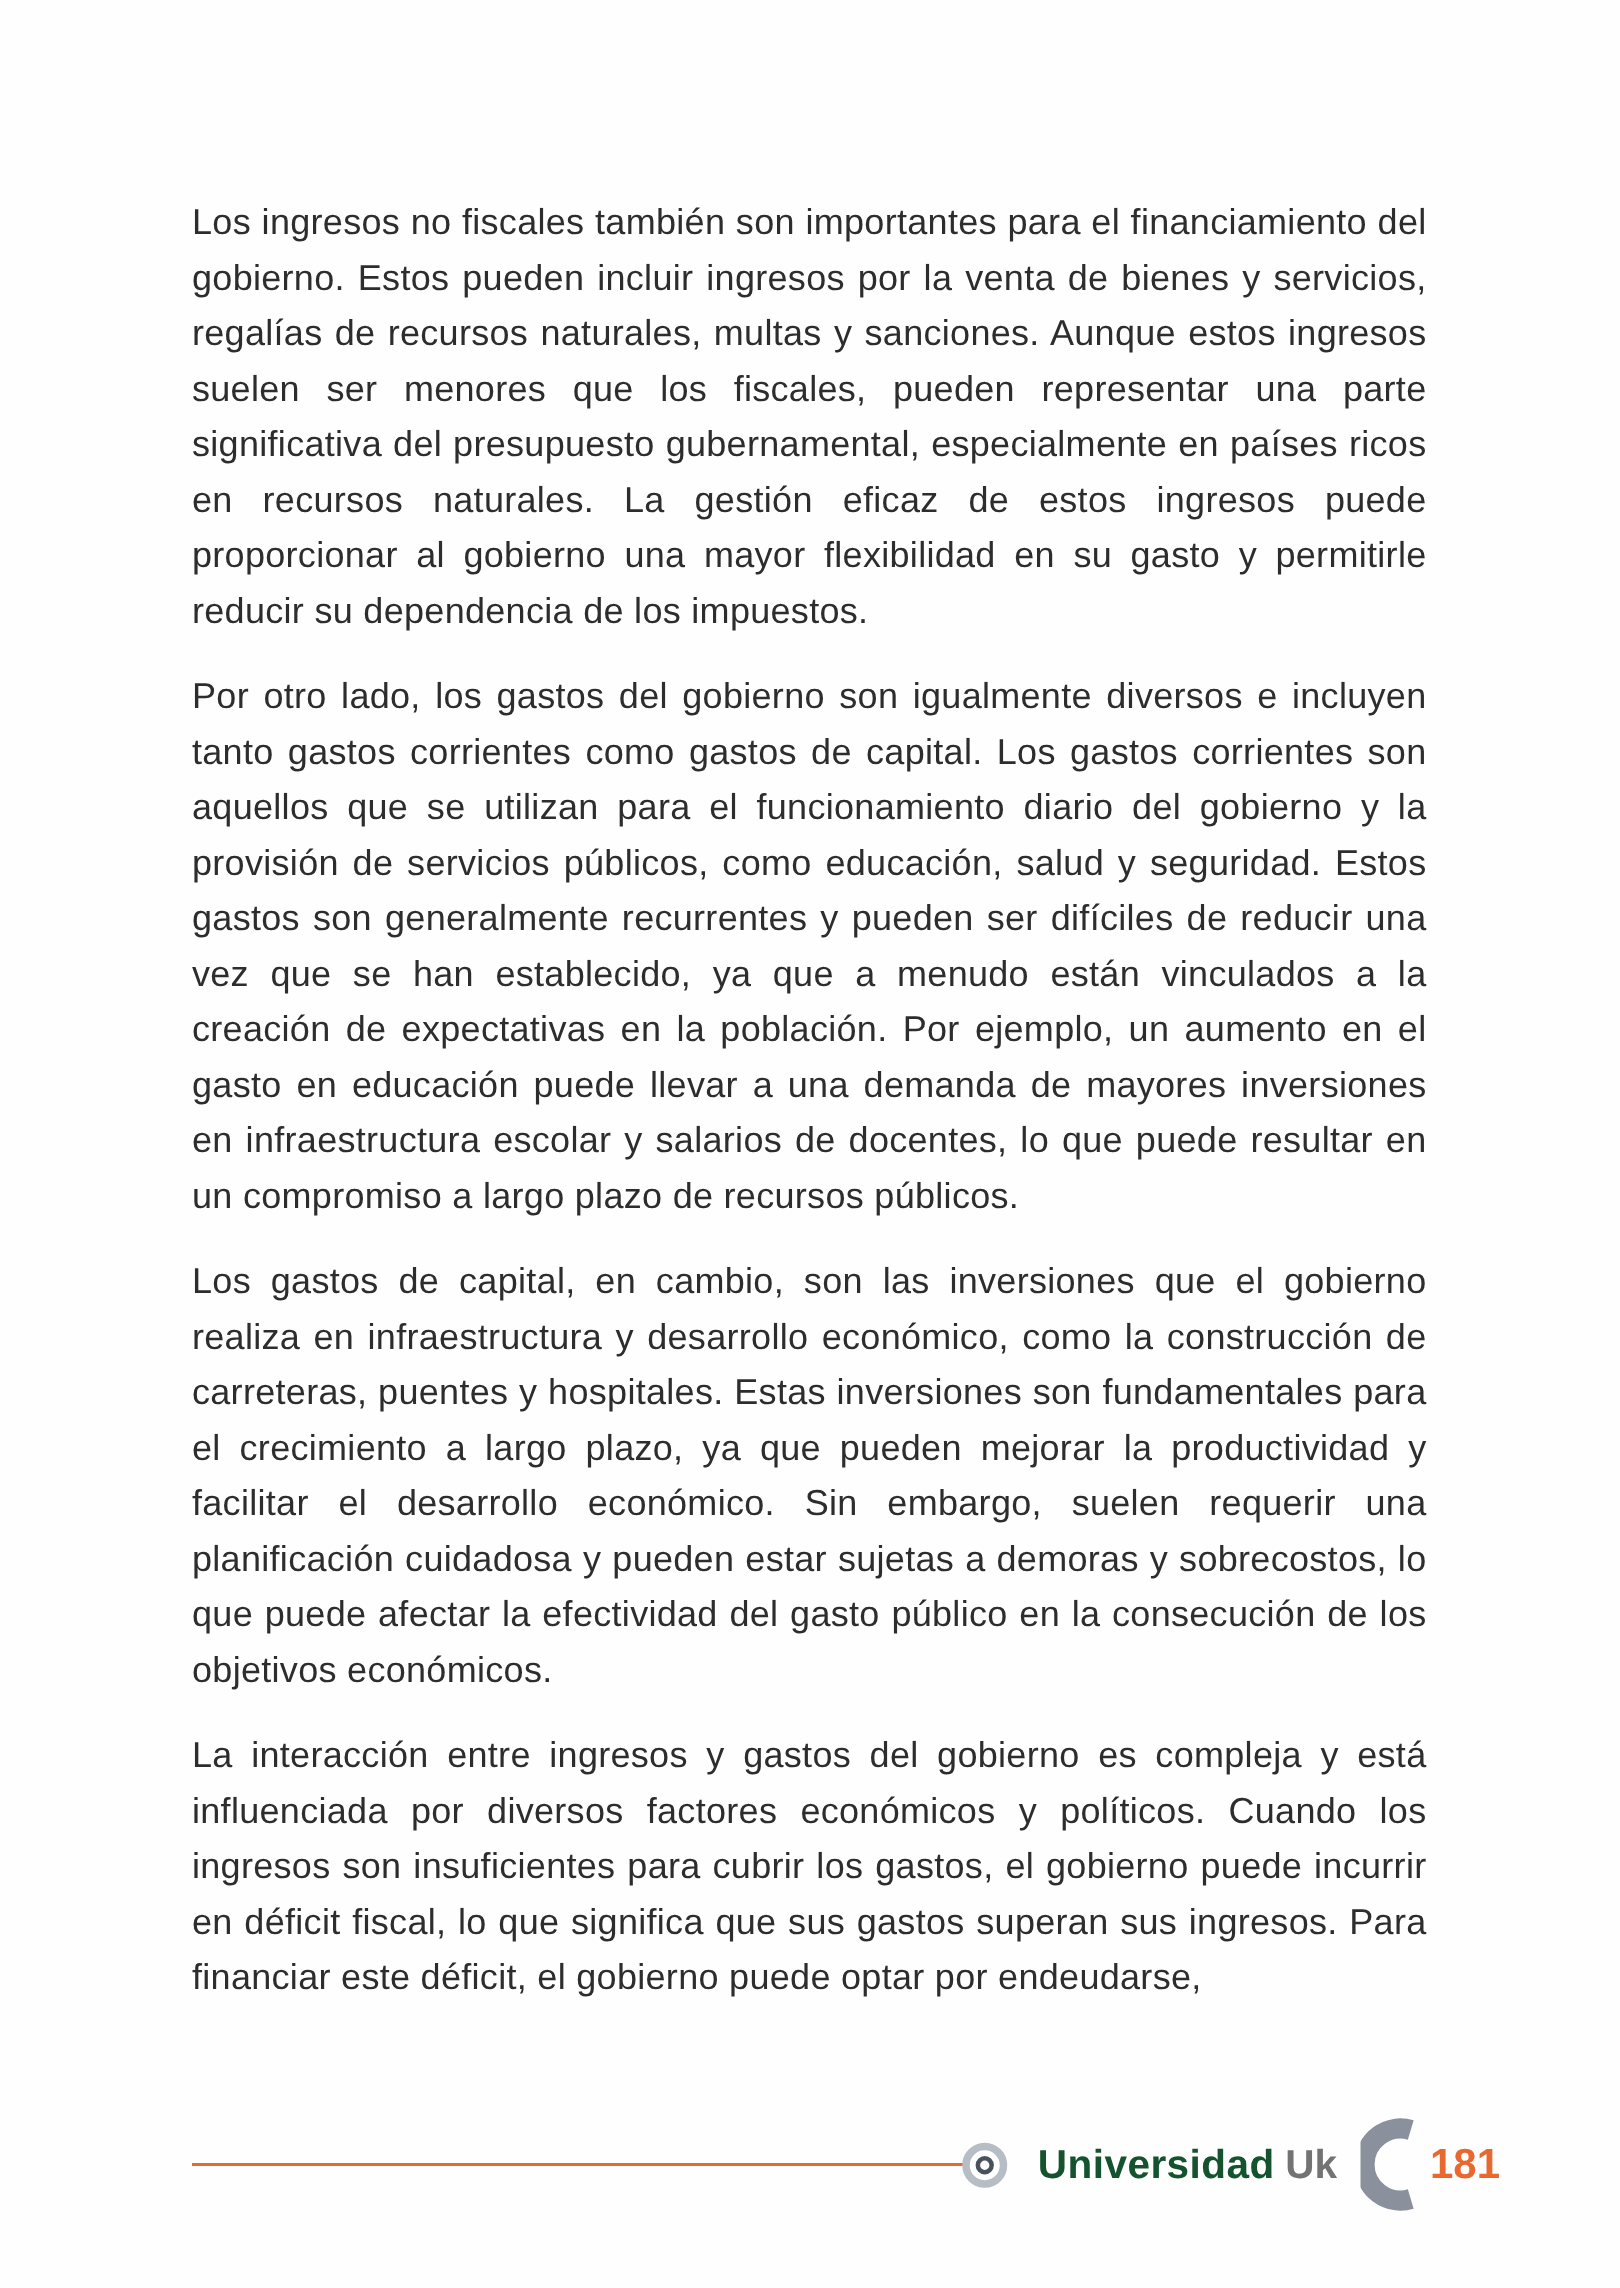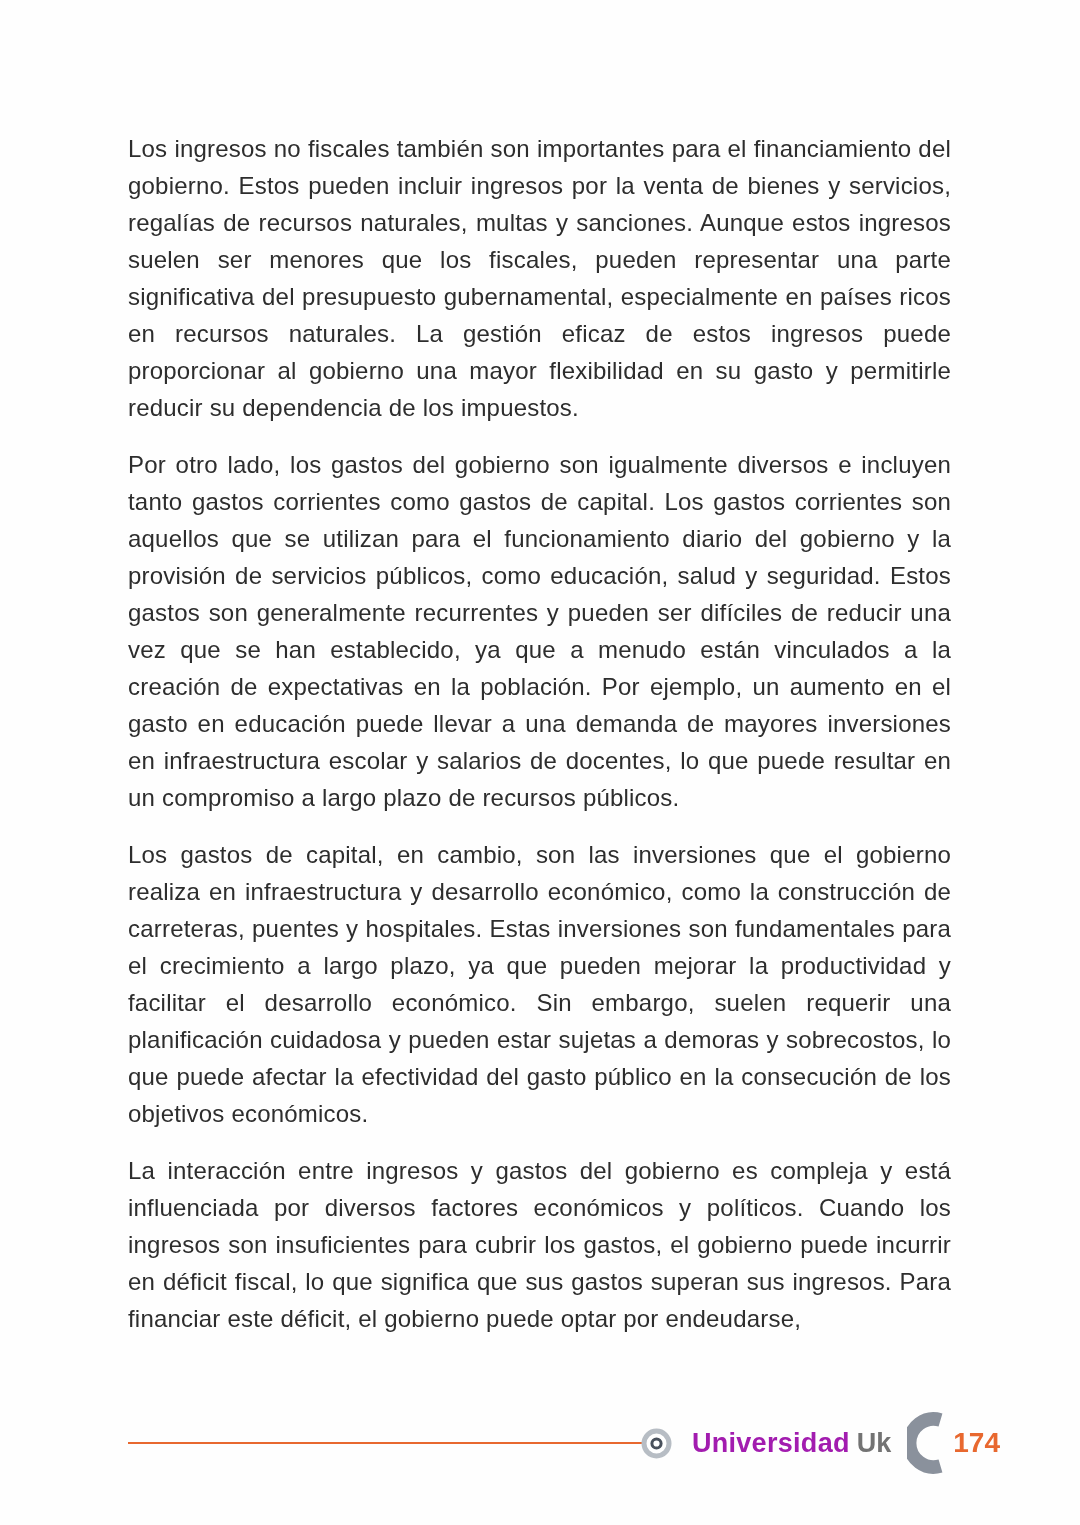--- a/index.html
+++ b/index.html
@@ -51,21 +51,21 @@
   }
   .brand {
     display: flex;
     align-items: baseline;
     margin-left: 20px;
     white-space: nowrap;
   }
   .brand-name {
     font-size: 27px;
     font-weight: 600;
-    color: #a21caf;
+    color: #14532d;
     letter-spacing: 0.3px;
   }
   .brand-suffix {
     font-size: 27px;
     font-weight: 700;
     color: #737373;
     margin-left: 7px;
   }
   .crescent-icon {
     flex: 0 0 auto;
@@ -102,17 +102,17 @@
 
     <div class="brand">
       <span class="brand-name">Universidad</span>
       <span class="brand-suffix">Uk</span>
     </div>
 
     <svg class="crescent-icon" width="40" height="62" viewBox="0 0 40 62" aria-hidden="true">
       <path d="M 33.5 8 A 24 24 0 1 0 33.5 54" fill="none" stroke="#8a919c" stroke-width="13.5"></path>
     </svg>
 
-    <span class="page-number">174</span>
+    <span class="page-number">181</span>
 
   </div>
 
 </div>
 
 </body></html>

